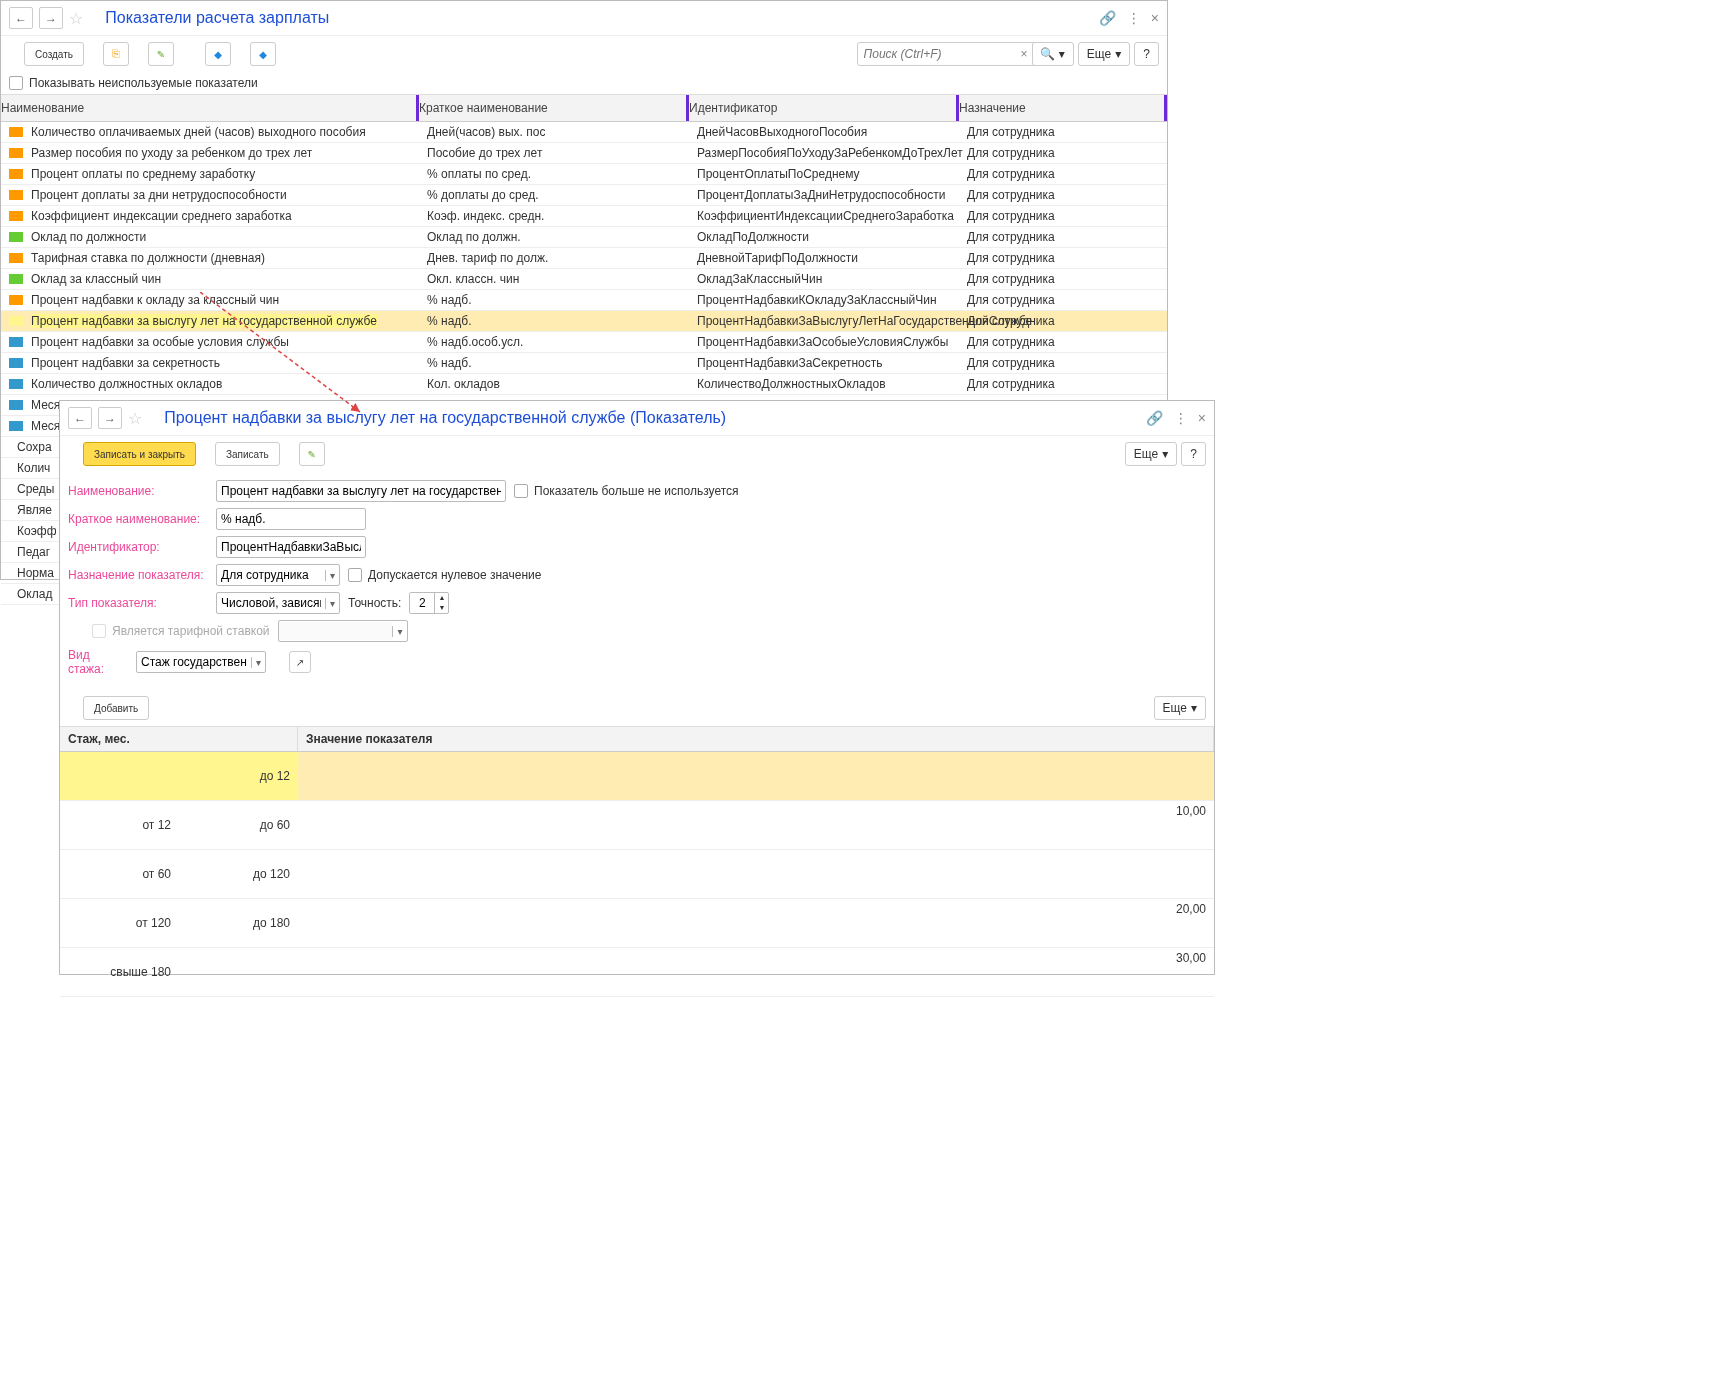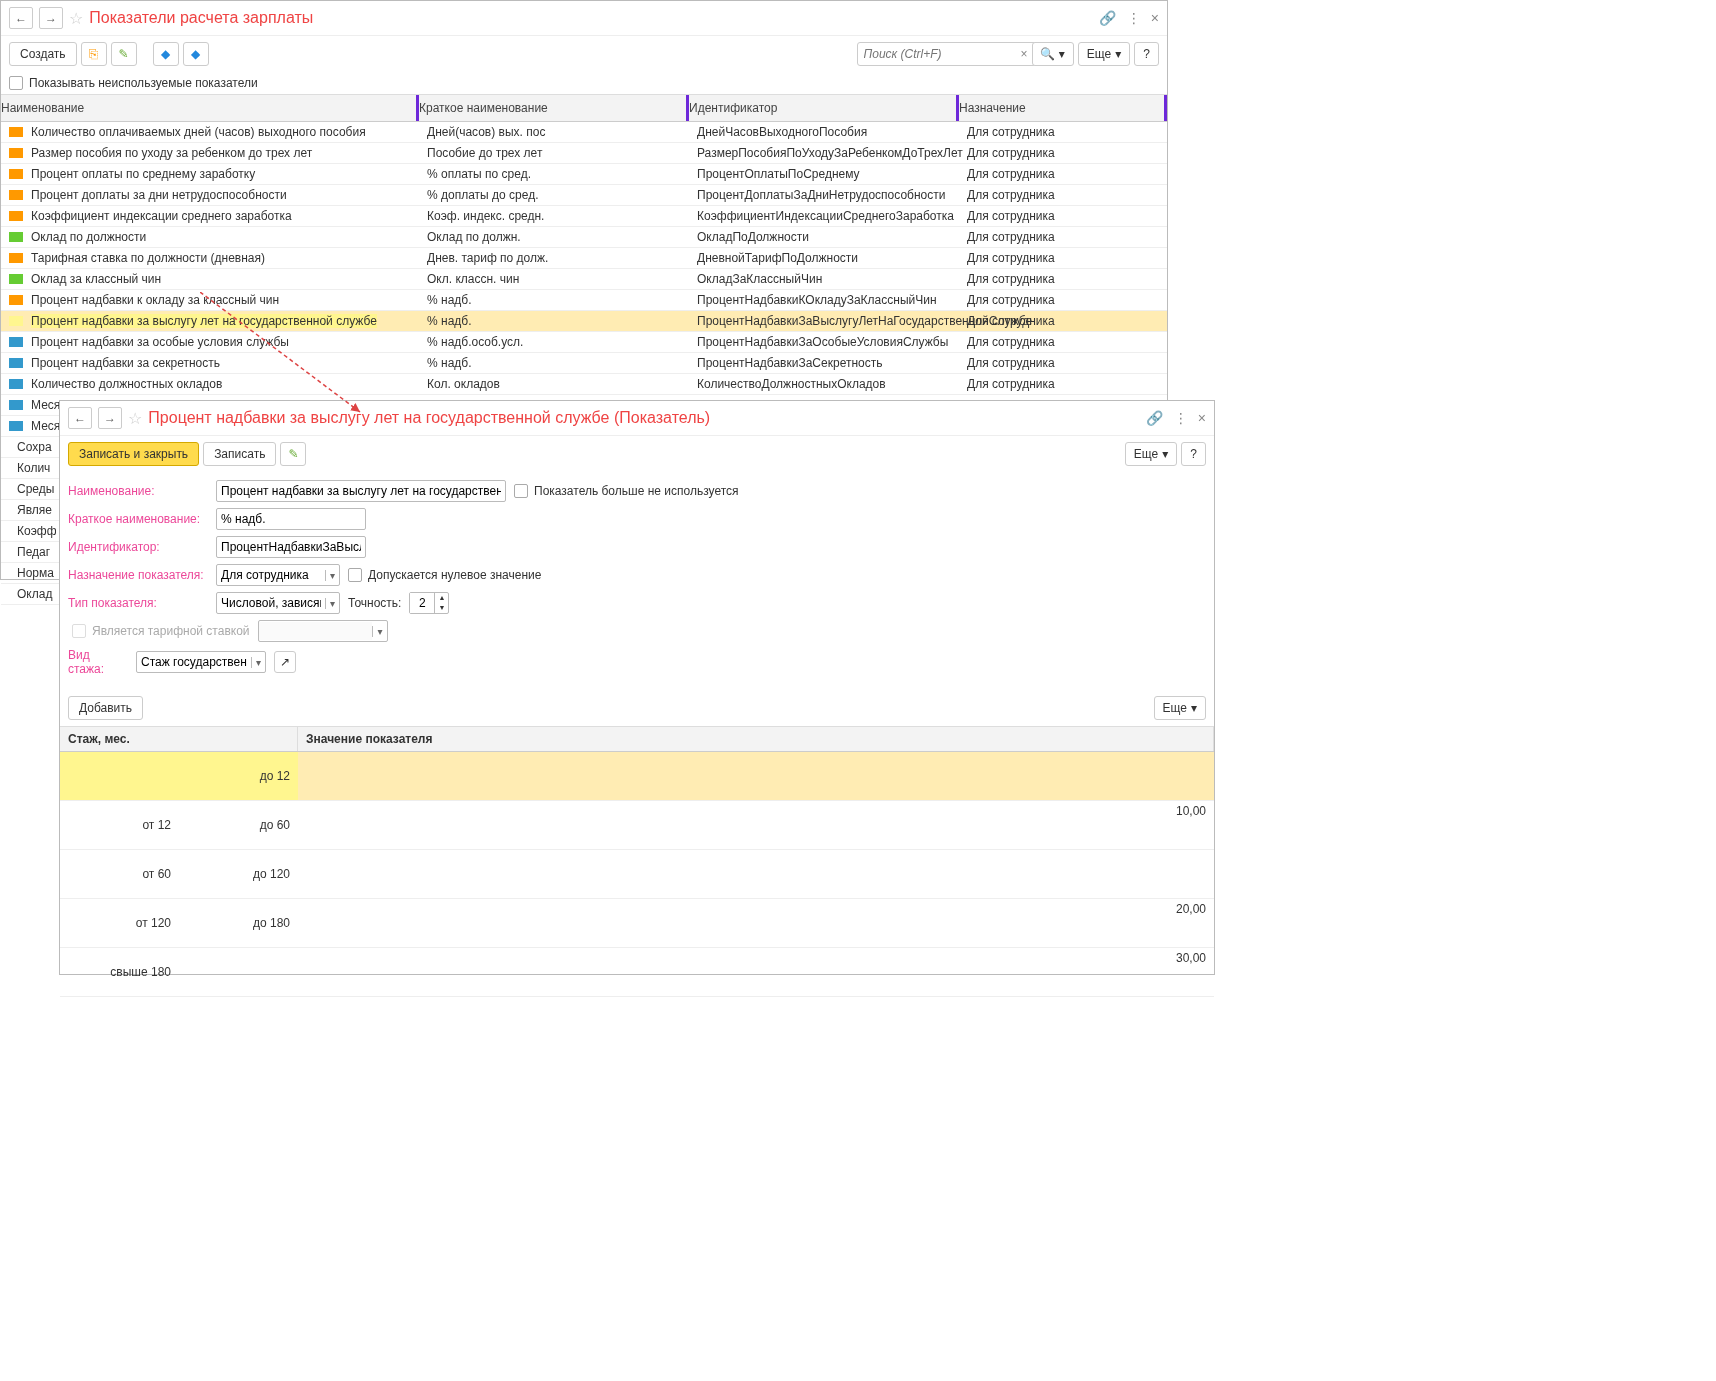--- a/index.html
+++ b/index.html
@@ -3,25 +3,25 @@
 <meta charset="utf-8">
 <style>
 * { box-sizing: border-box; margin: 0; padding: 0; }
 body { font-family: Arial, sans-serif; font-size: 12px; color: #333; background: #fff; position: relative; width: 1716px; height: 1381px; }
 .window { border: 1px solid #bbb; background: #fff; position: absolute; }
 .main-window { left: 0; top: 0; width: 1168px; height: 580px; }
 .detail-window { left: 59px; top: 400px; width: 1156px; height: 575px; background: #fff; }
 .title-bar { display: flex; align-items: center; padding: 6px 8px; border-bottom: 1px solid #eee; gap: 6px; }
 .nav-btn { width: 24px; height: 22px; border: 1px solid #ccc; background: #fff; border-radius: 2px; display: flex; align-items: center; justify-content: center; cursor: pointer; font-size: 12px; color: #555; }
 .star-icon { color: #ccc; font-size: 16px; cursor: pointer; }
-.title-text { font-size: 16px; font-weight: normal; color: #ef4444; margin-left: 0; }
+.title-text { font-size: 16px; font-weight: normal; color: #1d4ed8; margin-left: 16px; }
 .title-icons { margin-left: auto; display: flex; gap: 10px; align-items: center; }
 .tb-icon { cursor: pointer; color: #888; font-size: 14px; }
 .toolbar { display: flex; align-items: center; padding: 6px 8px; gap: 4px; }
-.btn { border: 1px solid #ccc; background: #fff; border-radius: 3px; padding: 4px 10px; cursor: pointer; font-size: 12px; height: 24px; display: flex; align-items: center; }
+.btn { border: 1px solid #ccc; background: #fff; border-radius: 3px; padding: 4px 10px; cursor: pointer; font-size: 10px; height: 24px; display: flex; align-items: center; margin-left: 15px; }
 .btn-icon { width: 26px; justify-content: center; padding: 0; }
 .btn-primary { background: #ffdb4d; border-color: #d4a800; }
 .search-box { margin-left: auto; display: flex; align-items: center; gap: 4px; }
 .search-input { border: 1px solid #ccc; border-radius: 3px; padding: 3px 20px 3px 6px; width: 180px; height: 24px; font-size: 12px; font-style: italic; color: #999; }
 .search-clear { position: relative; margin-left: -20px; color: #888; cursor: pointer; }
 .search-btn, .more-btn, .help-btn { border: 1px solid #ccc; background: #fff; border-radius: 3px; height: 24px; padding: 0 8px; cursor: pointer; display: flex; align-items: center; gap: 4px; font-size: 12px; }
 .chk-row { padding: 4px 8px; display: flex; align-items: center; gap: 6px; }
 .chk { width: 14px; height: 14px; border: 1px solid #aaa; border-radius: 2px; }
 .tbl-header { display: flex; background: #f3f3f3; border-top: 1px solid #ddd; border-bottom: 1px solid #ccc; font-size: 12px; color: #444; }
 .tbl-header .col { padding: 6px 0; border-right: 3px solid #6d28d9; }
@@ -351,21 +351,21 @@
       <span>Точность:</span>
       <div class="spinner">
         <input value="2" style="">
         <div class="sp-btns">
             <span>▲</span>
             <span>▼</span>
           </div>
       </div>
     </div>
     <div class="form-row">
-      <div class="chk-inline disabled" style="margin-left:4px;">
+      <div class="chk-inline disabled" style="margin-left:24px;">
         <div class="chk" style="border-color:#ddd;"></div>
         <span>Является тарифной ставкой</span>
       </div>
       <div class="form-select" style="width:130px;">
         <input disabled="" style="">
         <div class="dd">▾</div>
       </div>
     </div>
     <div class="form-row">
       <div class="form-label" style="width:60px;">Вид стажа:</div>

